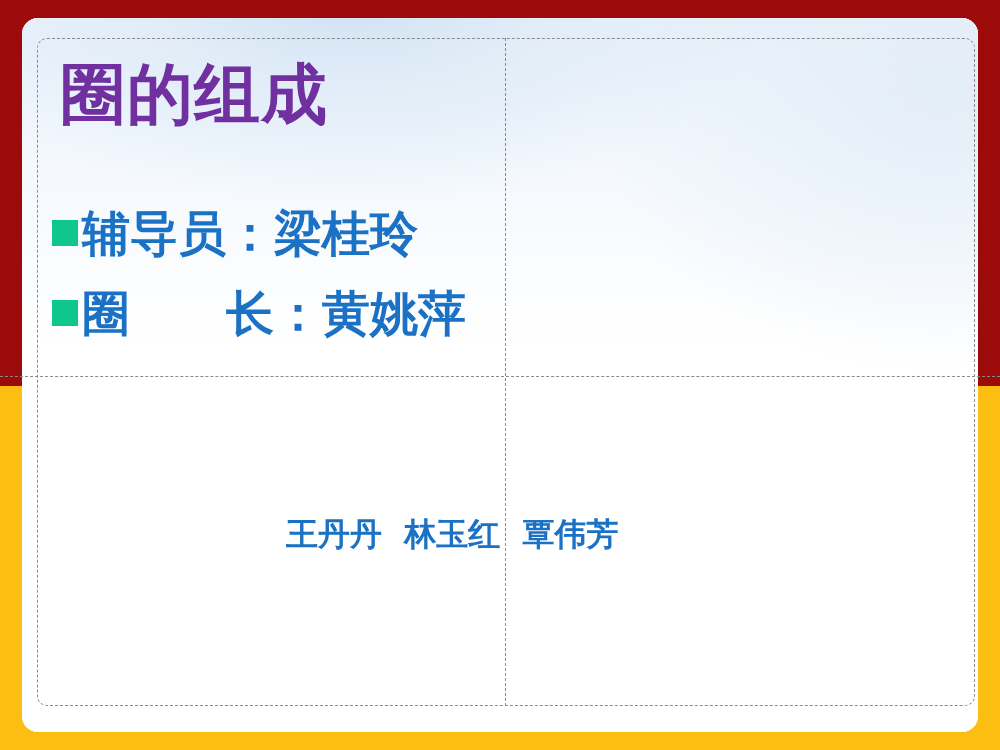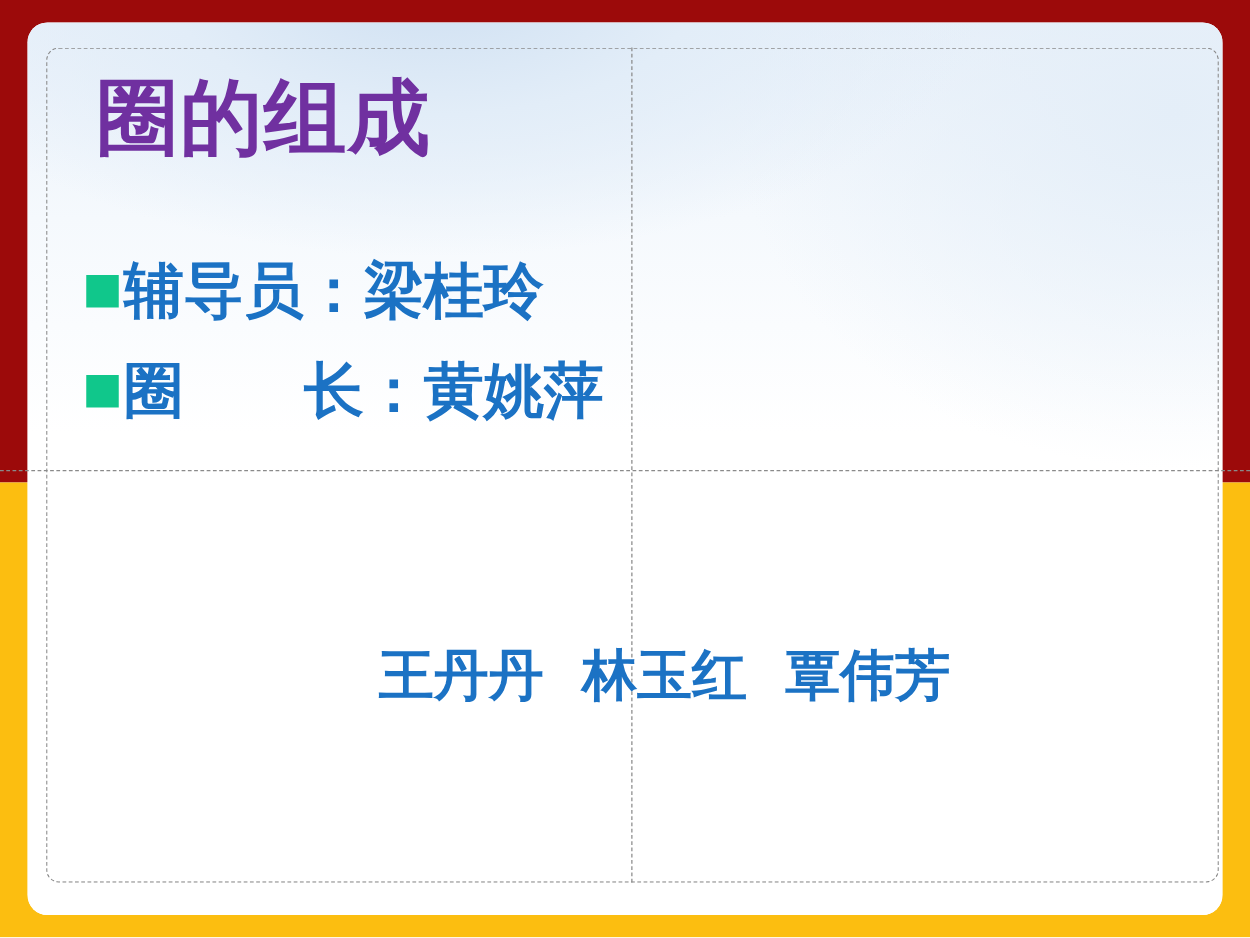--- a/index.html
+++ b/index.html
@@ -88,21 +88,20 @@
     top: 376px;
     width: 1000px;
     height: 0;
     border-top: 1px dashed #8a8a8a;
   }
 
   
   #content {
     position: absolute;
     inset: 0;
-    margin-left: 17px;
   }
 
   #title {
     position: absolute;
     left: 60px;
     top: 62px;
     color: #7030A0;
     font-size: 66px;
     line-height: 1;
     font-weight: bold;
@@ -135,21 +134,21 @@
 
   #row-advisor { left: 52px; top: 208px; }
   #row-leader  { left: 52px; top: 288px; }
   #row-members { left: 52px; top: 372px; }
 
   #members-cont {
     position: absolute;
     left: 286px;
     top: 518px;
     color: #1B72C4;
-    font-size: 44px;
+    font-size: 32px;
     line-height: 1.05;
     font-weight: bold;
     white-space: pre;
     font-family: "DejaVu Sans", "Liberation Sans", sans-serif;
   }
 </style>
 </head>
 <body>
 
 <div id="slide">

